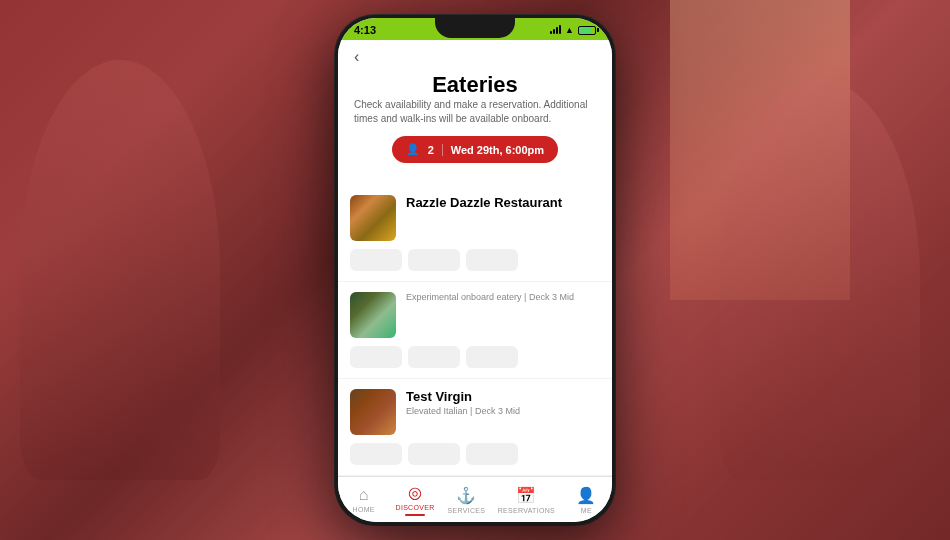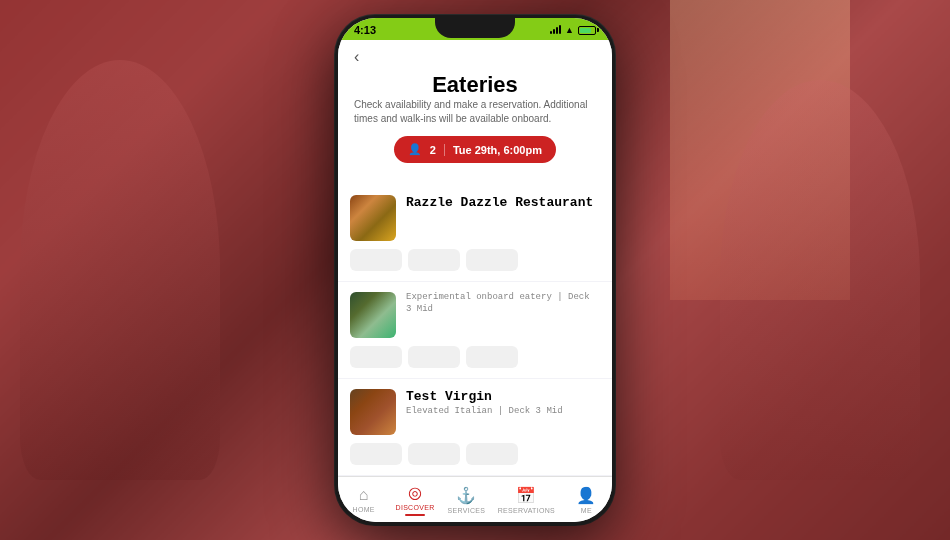--- a/index.html
+++ b/index.html
@@ -203,21 +203,20 @@
     .restaurant-card {
       background: white;
       margin-bottom: 1px;
       padding: 10px 12px;
     }
 
     .restaurant-header {
       display: flex;
       gap: 10px;
       margin-bottom: 8px;
-      font-family: Liberation Mono, monospace;
     }
 
     .restaurant-thumb {
       width: 46px;
       height: 46px;
       border-radius: 6px;
       flex-shrink: 0;
       overflow: hidden;
     }
 
@@ -403,21 +402,21 @@
 
         <div class="app-header">
           <div class="back-btn">‹</div>
           <div class="page-title">Eateries</div>
           <div class="page-subtitle">Check availability and make a reservation. Additional times and walk-ins will be available onboard.</div>
 
           <div class="reservation-pill">
             <span class="pill-icon">👤</span>
             <span>2</span>
             <div class="pill-divider"></div>
-            <span>Tue 29th, 6:00pm</span>
+            <span>Wed 29th, 6:00pm</span>
           </div>
         </div>
 
         <div class="restaurant-list">
 
           <div class="restaurant-card">
             <div class="restaurant-header">
               <div class="restaurant-thumb thumb-razzle"></div>
               <div class="restaurant-info">
                 <div class="restaurant-name">Razzle Dazzle Restaurant</div>

